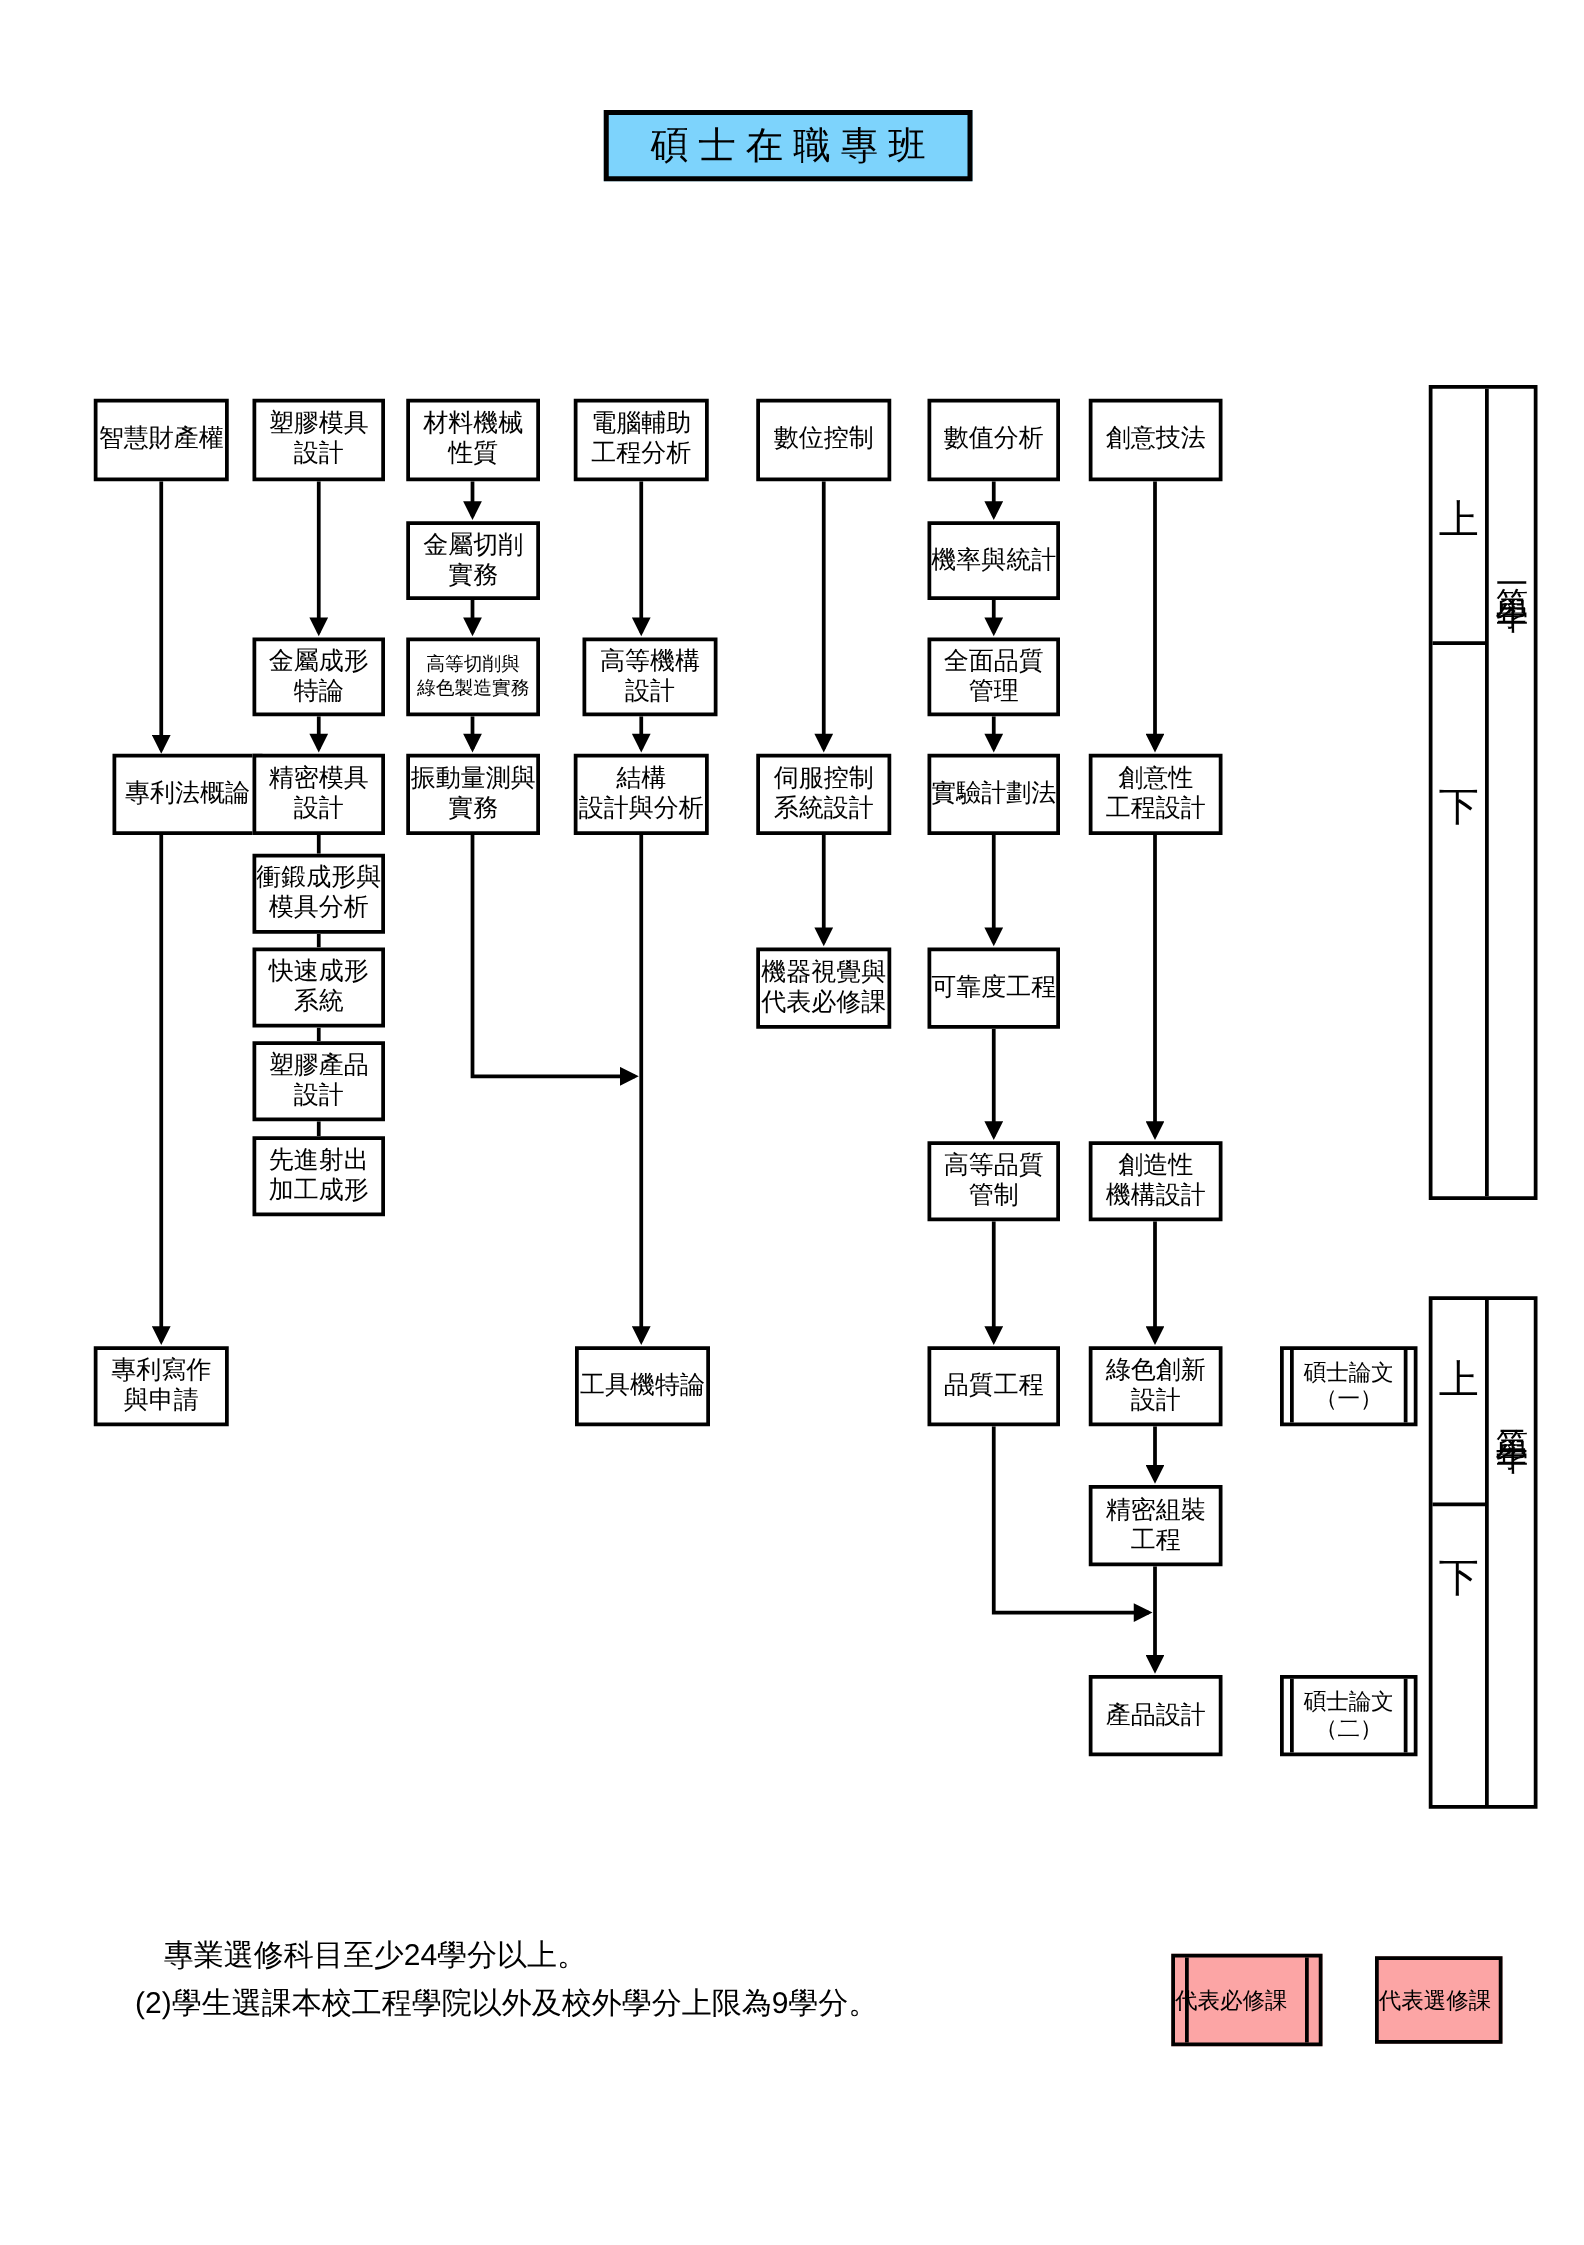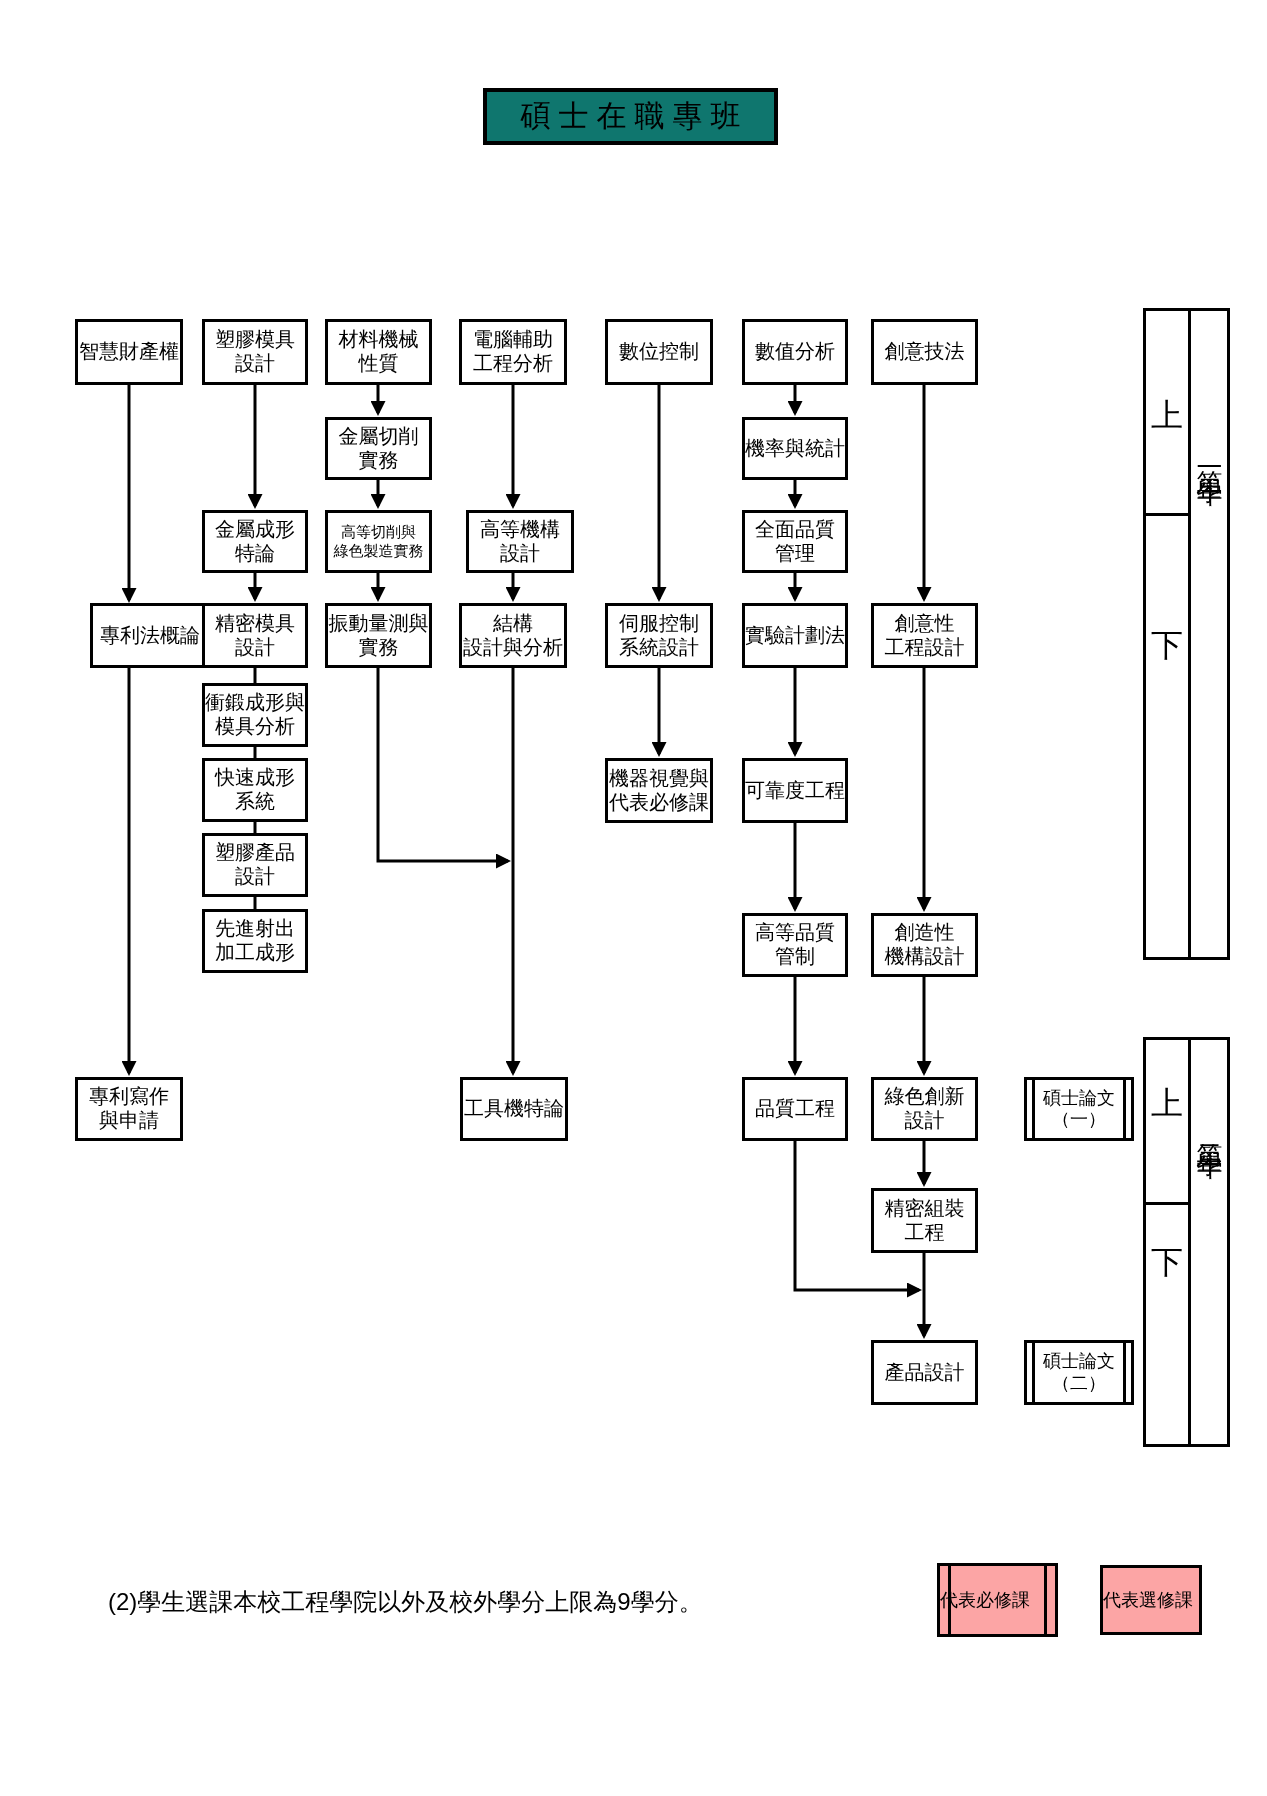--- a/index.html
+++ b/index.html
@@ -12,21 +12,21 @@
     position:absolute;box-sizing:border-box;border:3px solid #000;background:#fff;
     display:flex;align-items:center;justify-content:center;text-align:center;
     font-size:20px;line-height:1.18;
   }
   .node span{white-space:pre-line;display:block;}
   .node.small{font-size:15px;line-height:1.25;}
   .node.thesis{font-size:18px;margin-left:21px;}
   .bar-l,.bar-r{position:absolute;top:0;bottom:0;width:3px;background:#000;}
   .node.thesis .bar-l{left:5px;} .node.thesis .bar-r{right:5px;}
   .titlebox{
-    position:absolute;box-sizing:border-box;border:4px solid #000;background:#0f766e;
+    position:absolute;box-sizing:border-box;border:4px solid #000;background:#7dd3fc;
     display:flex;align-items:center;justify-content:center;font-size:30px;
   }
   .titlebox .tl{letter-spacing:8px;margin-right:-8px;white-space:nowrap;}
   .stadium{border-radius:30px;}
   .stadium .tl{letter-spacing:5px;margin-right:-5px;}
   .ypanel{position:absolute;box-sizing:border-box;border:3px solid #000;background:#fff;}
   .ypanel .vdiv{position:absolute;top:0;bottom:0;left:42px;width:3px;background:#000;}
   .ypanel .hdiv{position:absolute;left:0;width:42px;height:3px;background:#000;}
   .ypanel .sem{position:absolute;left:0;width:42px;text-align:center;font-size:32px;line-height:32px;}
   .ypanel .ylabel{
@@ -243,20 +243,21 @@
     <span class="ylabel" style="top:138px">第一學年</span>
   </div>
   <div class="ypanel" style="left:1143px;top:1037px;width:87px;height:410px">
     <i class="vdiv"></i>
     <i class="hdiv" style="top:162px"></i>
     <span class="sem" style="top:47px">上</span>
     <span class="sem" style="top:206px">下</span>
     <span class="ylabel" style="top:82px">第二學年</span>
   </div>
 
+  <div class="note" style="left:131px;top:1548px">專業選修科目至少24學分以上。</div>
   <div class="note" style="left:108px;top:1586px">(2)學生選課本校工程學院以外及校外學分上限為9學分。</div>
 
   <div class="legend" style="left:937px;top:1563px;width:121px;height:74px">
     <i class="bar-l"></i>
     <span>代表必修課</span>
     <i class="bar-r"></i>
   </div>
   <div class="legend" style="left:1100px;top:1565px;width:102px;height:70px">
     <span>代表選修課</span>
   </div>

